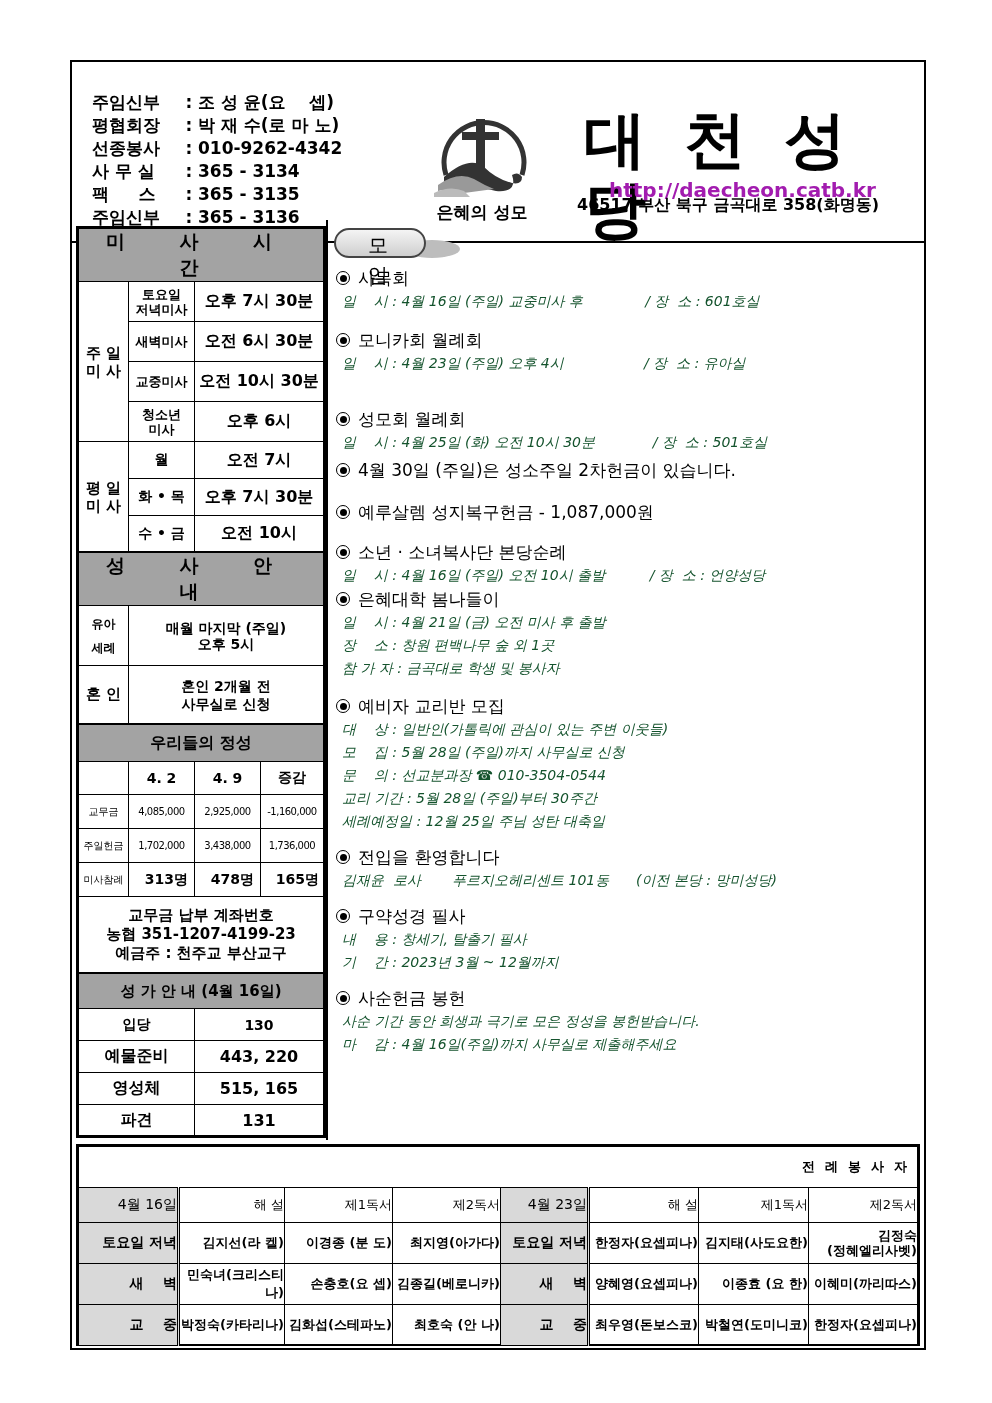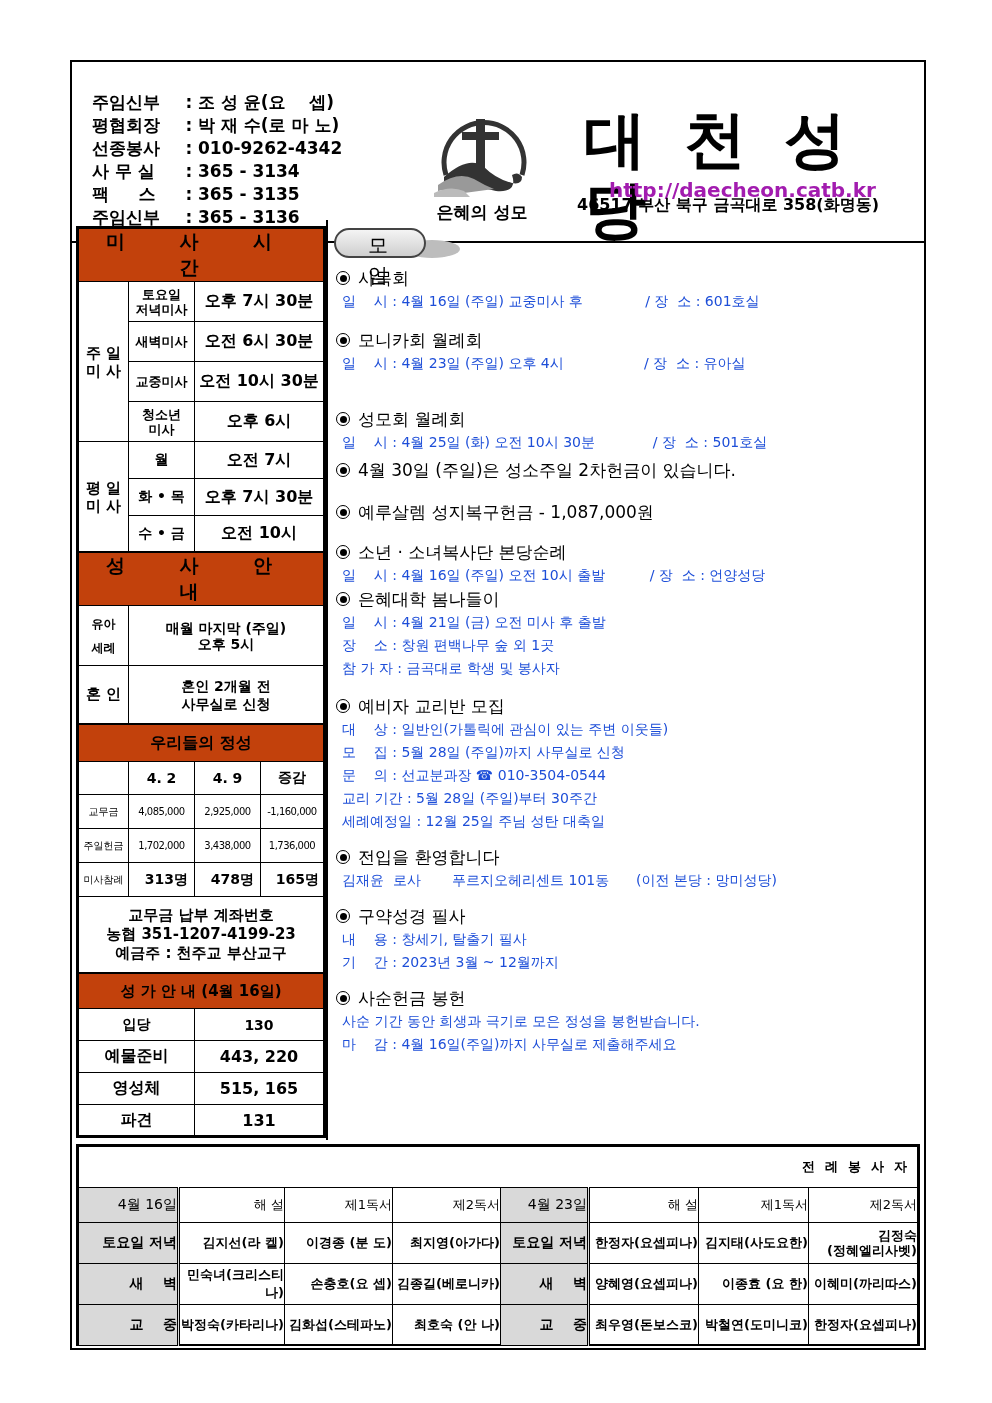--- a/index.html
+++ b/index.html
@@ -15,31 +15,31 @@
   .logo-text { position: absolute; left: 0; top: 96px; width: 116px; text-align: center; font-weight: bold; font-size: 17px; }
   .title { position: absolute; left: 512px; top: 22px; font-size: 62px; font-weight: bold; letter-spacing: 38px; line-height: 70px; }
   .url { position: absolute; left: 537px; top: 95px; font-size: 20px; font-weight: bold; color: #a21caf; }
   .addr { position: absolute; left: 505px; top: 112px; font-size: 16px; font-weight: bold; }
 
   
   .left { position: absolute; left: 4px; top: 164px; width: 250px; height: 912px; border: 2px solid #000; box-sizing: border-box; }
   .vdiv { position: absolute; left: 254px; top: 158px; width: 2px; height: 920px; background: #000; }
   table.lt { border-collapse: collapse; width: 100%; font-weight: bold; }
   table.lt td { border: 1px solid #000; text-align: center; padding: 0; }
-  .gray { background: #c2410c; }
+  .gray { background: #a3a3a3; }
   .sec-head { height: 52px; font-size: 19px; letter-spacing: 24px; }
 
   
   .right { position: absolute; left: 262px; top: 166px; width: 586px; }
   .pill { position: relative; display: inline-block; width: 92px; height: 30px; border: 2px solid #444; border-radius: 16px; background: linear-gradient(#f4f4f4, #cfcfcf); font-size: 20px; letter-spacing: 22px; text-align: center; line-height: 30px; box-sizing: border-box; padding-left: 18px; }
   .pill-shadow { position: absolute; left: 70px; top: 12px; width: 56px; height: 18px; border-radius: 50%; background: #bdbdbd; z-index: -1; }
   .item-title { font-size: 17px; line-height: 24px; display: flex; align-items: center; }
   .bullet { display: inline-block; width: 12px; height: 12px; border: 1.5px solid #000; border-radius: 50%; position: relative; margin: 0 8px 0 2px; }
   .bullet::after { content: ""; position: absolute; left: 2.5px; top: 2.5px; width: 7px; height: 7px; border-radius: 50%; background: #000; }
-  .line { font-size: 14px; line-height: 23px; padding-left: 8px; white-space: pre; color: #1d4ed8; }
+  .line { font-size: 14px; line-height: 23px; padding-left: 8px; white-space: pre; color: #14532d; font-style: italic; }
 
   
   .bottom { position: absolute; left: 4px; top: 1082px; width: 844px; height: 202px; border: 2px solid #000; box-sizing: border-box; }
   table.bt { border-collapse: collapse; width: 100%; height: 100%; }
   table.bt td { border: 1px solid #000; text-align: right; font-size: 13px; padding: 0; }
   .bt-title { font-size: 24px; font-weight: bold; letter-spacing: 10px; height: 40px; }
   .bt-head td { height: 34px; font-size: 15px; }
   .bt-row td { height: 40px; font-weight: bold; font-size: 12px; }
   .bt-label { background: #d9d9d9; font-weight: bold; font-size: 14px !important; border-right: 3px double #000 !important; }
 </style>

